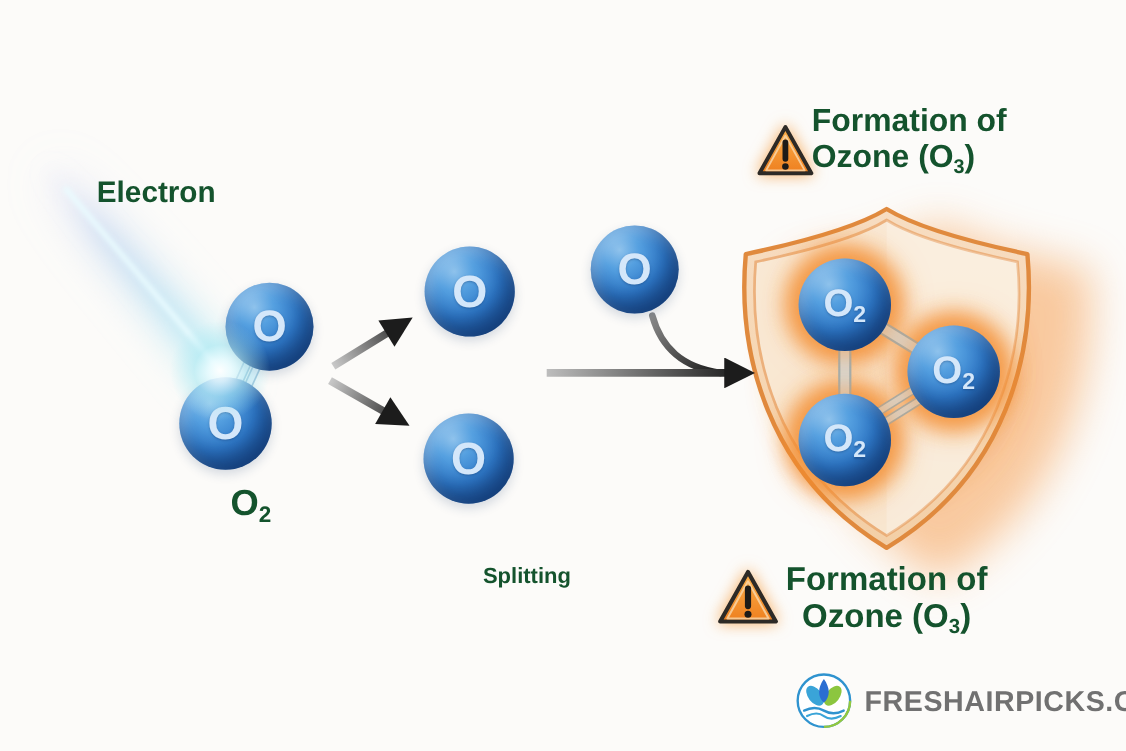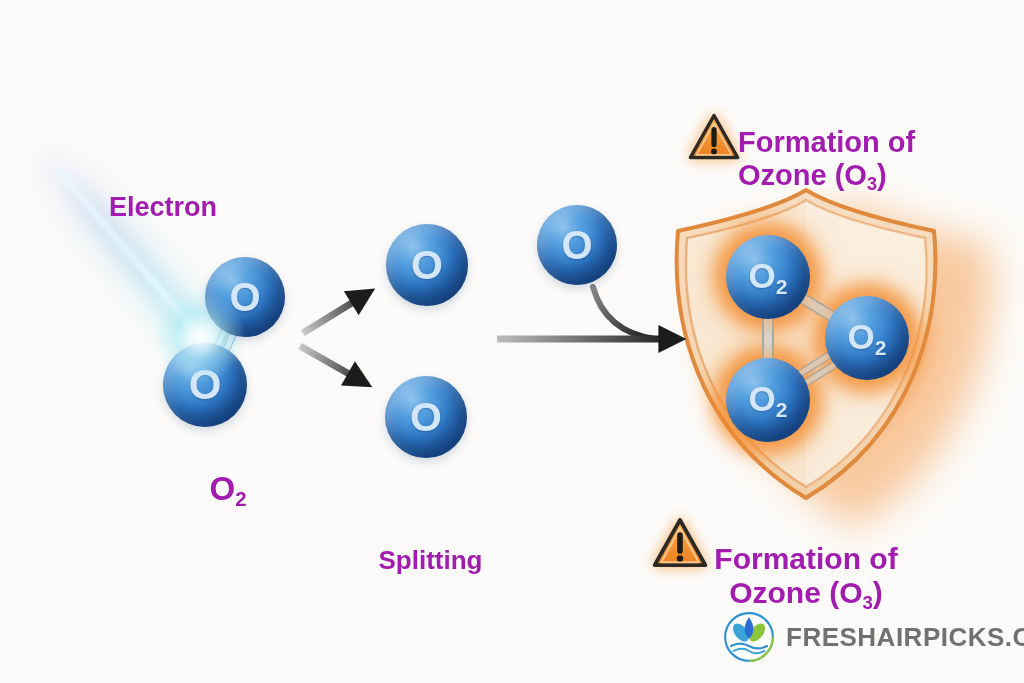--- a/index.html
+++ b/index.html
@@ -15,25 +15,25 @@
     position:absolute;border-radius:50%;
     display:flex;align-items:center;justify-content:center;
     background:radial-gradient(circle at 33% 28%, #8ec2ec 0%, #55a0e0 22%, #2e78c8 52%, #1f5dab 76%, #143f7c 100%);
     box-shadow:inset -8px -12px 18px rgba(8,28,66,.45), inset 5px 7px 12px rgba(255,255,255,.28), 0 4px 10px rgba(30,60,110,.18);
     color:#d4e7fa;font-weight:700;line-height:1;
     text-shadow:0 1px 2px rgba(10,40,90,.35);
   }
   .atom .sub{font-size:.6em;vertical-align:-0.28em;}
   .atom.glow{box-shadow:inset -8px -12px 18px rgba(8,28,66,.45), inset 5px 7px 12px rgba(255,255,255,.28), 0 0 26px 10px rgba(246,140,44,.6);}
   
-  .lbl{position:absolute;color:#a21caf;font-weight:700;margin-top:32px;}
+  .lbl{position:absolute;color:#14532d;font-weight:700;}
   .lbl .sub{font-size:.62em;vertical-align:-0.3em;}
-  #electron-beam-label{left:88px;top:159px;width:150px;text-align:center;font-size:27px;line-height:1.2;}
+  #electron-beam-label{left:88px;top:159px;width:150px;font-size:27px;line-height:1.2;}
   #o2-caption{left:198px;top:438px;width:60px;text-align:center;font-size:33px;}
-  #splitting-label{left:358px;top:513px;width:145px;text-align:center;font-size:26px;}
+  #splitting-label{left:374px;top:513px;width:145px;text-align:right;font-size:20px;}
   #formation-top{left:738px;top:94px;font-size:29px;line-height:1.13;}
   #formation-bottom{left:700px;top:510px;width:212px;text-align:center;font-size:30px;line-height:1.12;}
   
   #beam-flash{
     left:148px;top:285px;width:104px;height:104px;pointer-events:none;
     background:
       radial-gradient(circle at 50% 50%, rgba(255,255,255,.95) 0%, rgba(235,252,255,.8) 14%, rgba(175,233,242,.55) 32%, rgba(175,233,242,0) 62%);
   }
   .tri{filter:drop-shadow(0 0 7px rgba(246,150,50,.75));}
   #logo{left:722px;top:609px;display:flex;align-items:center;gap:10px;}

